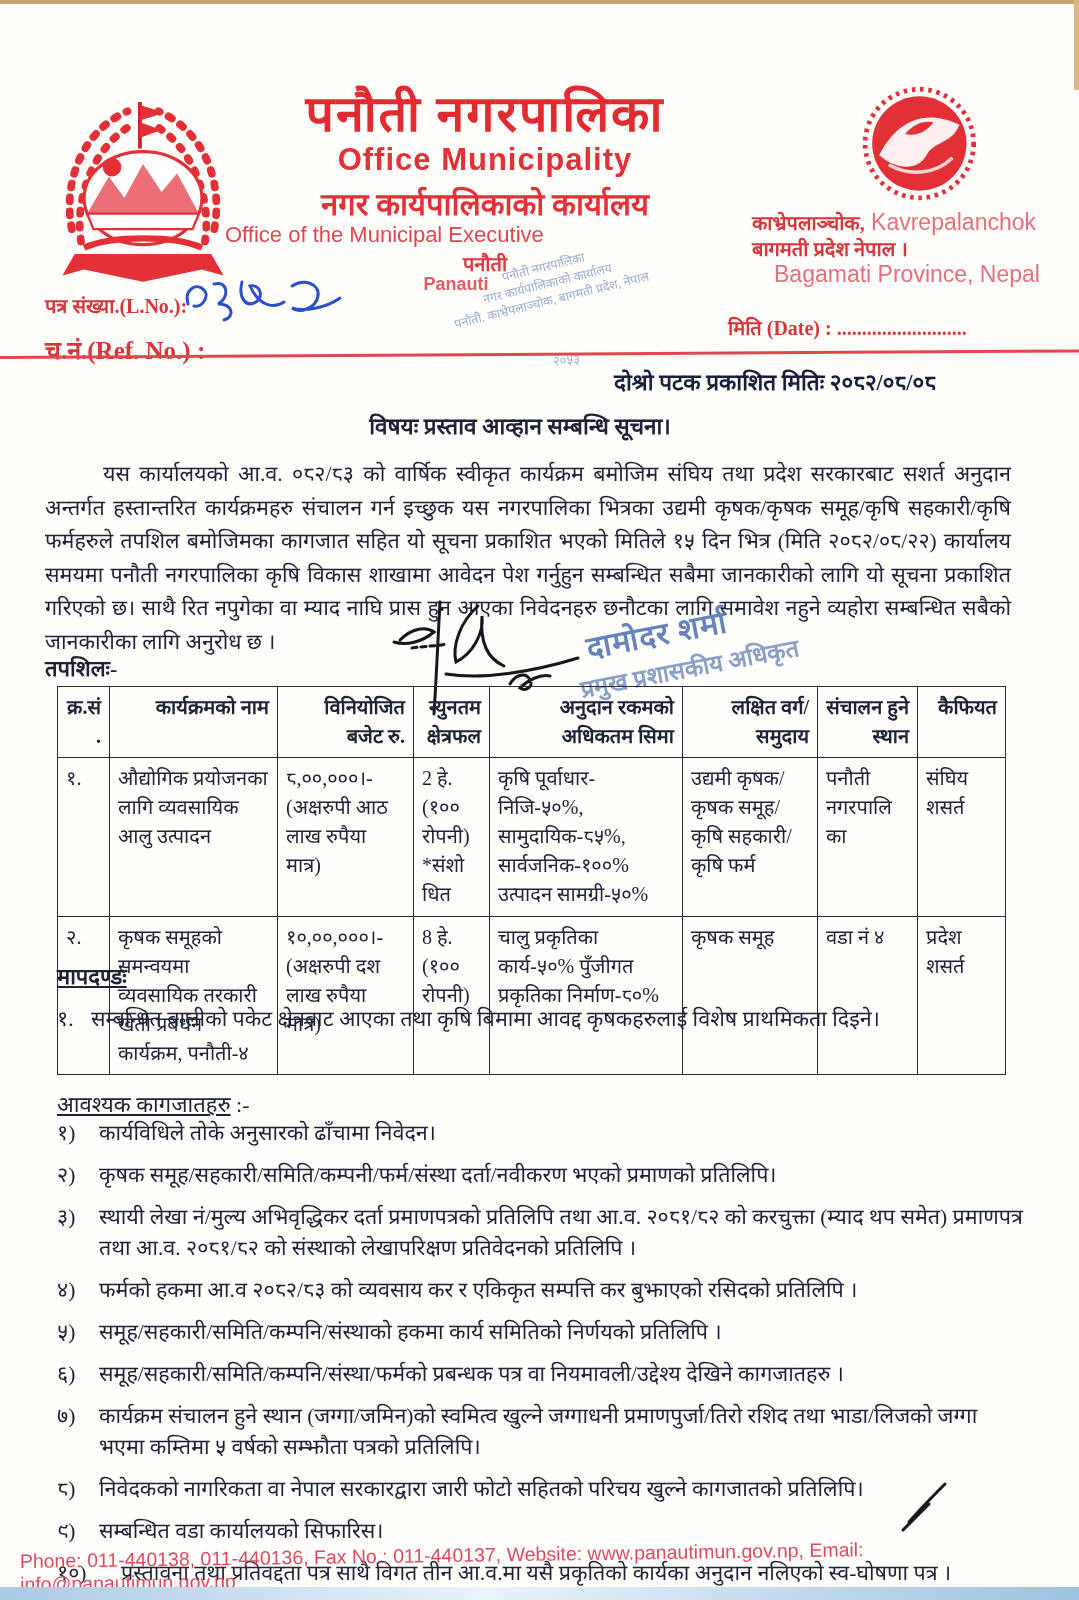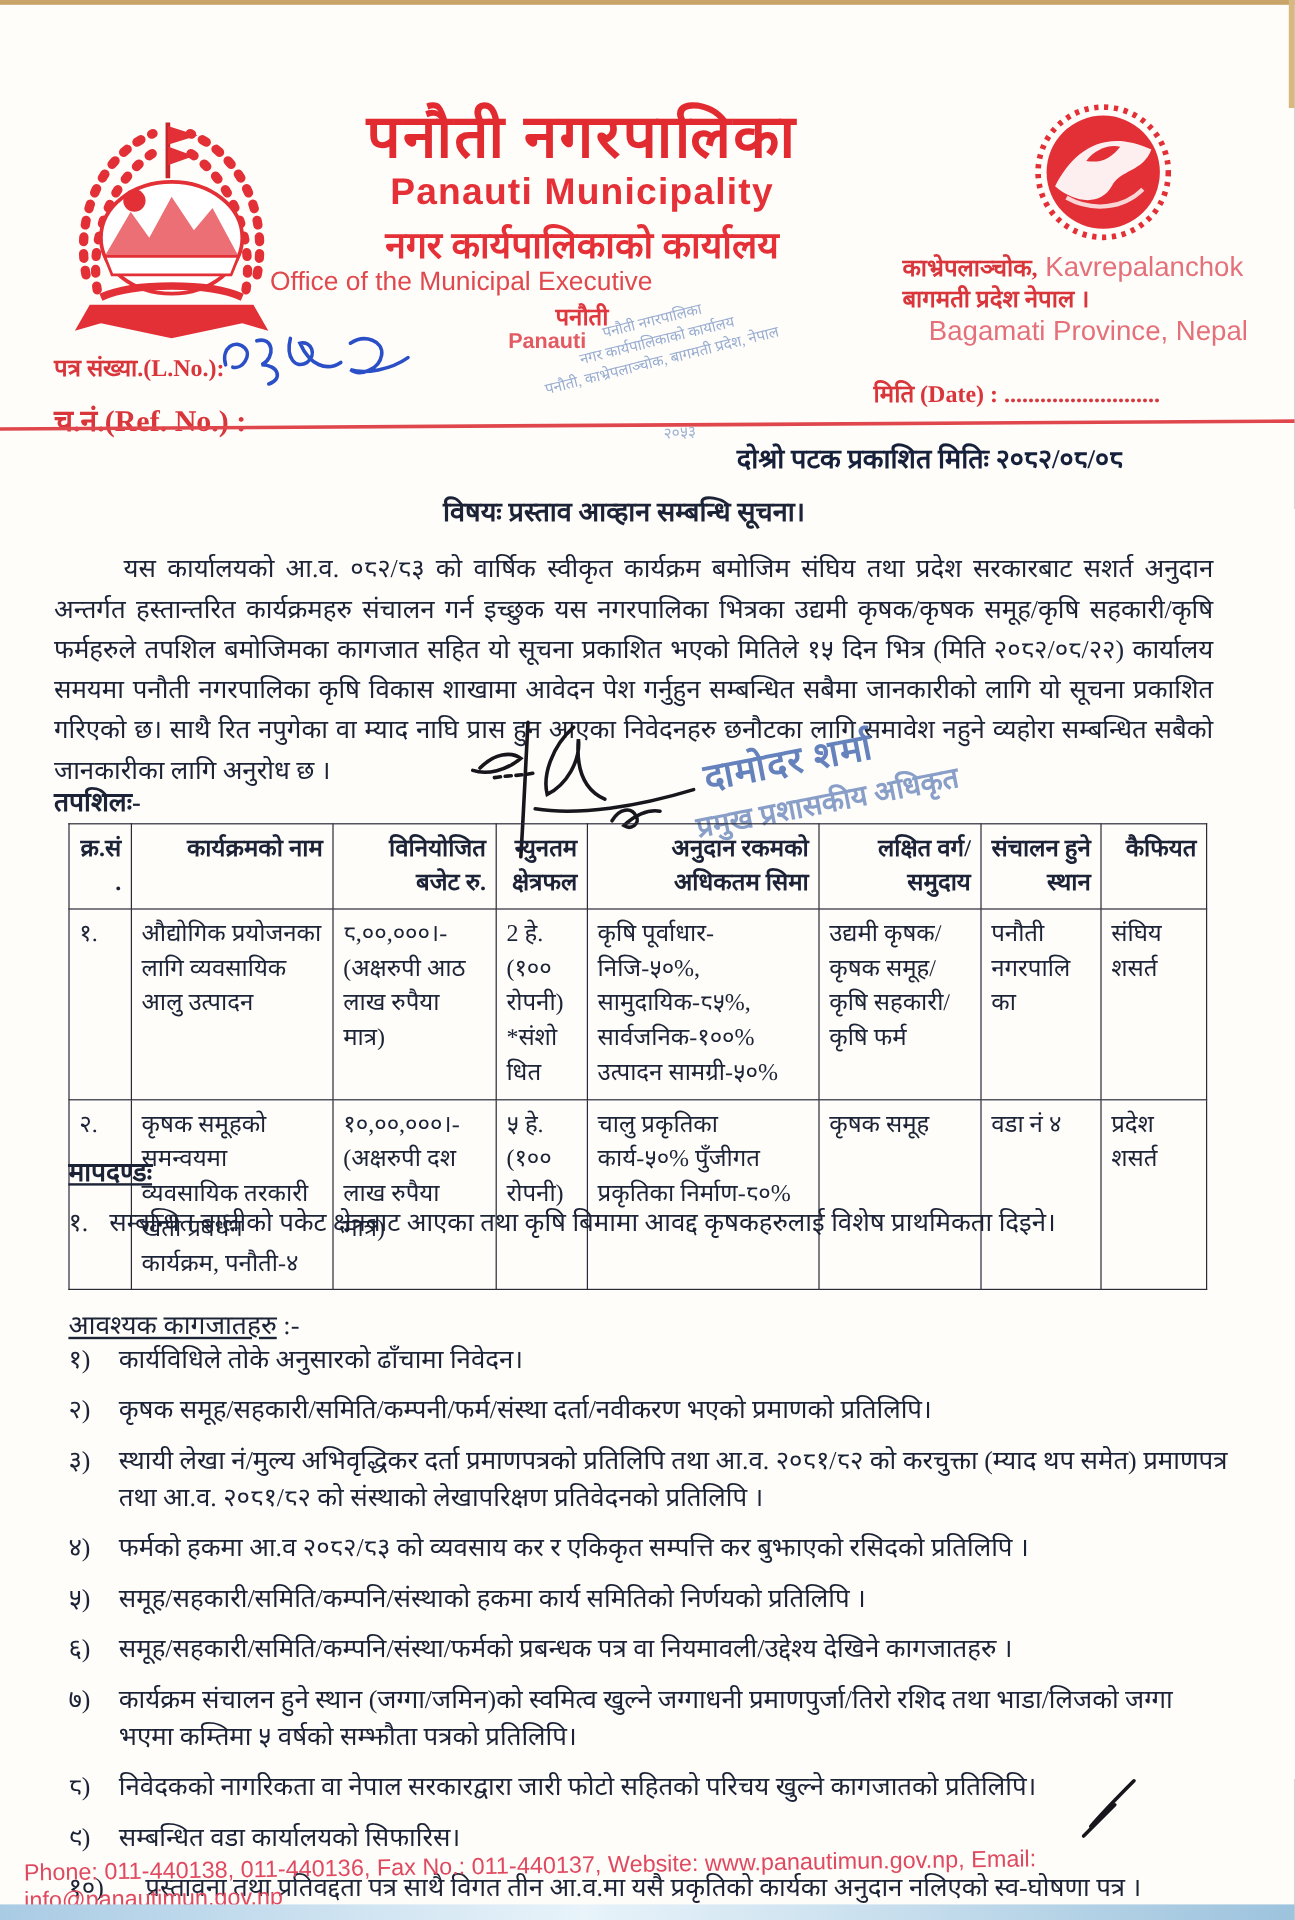--- a/index.html
+++ b/index.html
@@ -112,21 +112,21 @@
     <path d="M58,12 l16,5 -16,5 z M58,23 l14,5 -14,5 z" fill="#e23036"></path>
     <ellipse cx="60" cy="72" rx="38" ry="30" fill="#fff" stroke="#e23036" stroke-width="2"></ellipse>
     <path d="M24,82 L38,58 L48,72 L60,50 L72,68 L82,56 L96,82 Z" fill="#e8565c" opacity="0.85"></path>
     <path d="M24,82 L96,82 L92,92 L28,92 Z" fill="#fff" stroke="#e23036" stroke-width="1.5"></path>
     <circle cx="40" cy="52" r="6" fill="#e23036"></circle>
     <path d="M16,108 L104,108 L112,122 L98,118 L60,126 L22,118 L8,122 Z" fill="#e23036"></path>
     <path d="M22,104 C40,96 80,96 98,104" fill="none" stroke="#e23036" stroke-width="4"></path>
   </svg>
 
   <div class="title-np">पनौती नगरपालिका</div>
-  <div class="title-en">Panauti Municipality</div>
+  <div class="title-en">Office Municipality</div>
   <div class="office-np">नगर कार्यपालिकाको कार्यालय</div>
   <div class="office-en">Office of the Municipal Executive</div>
   <div class="place-np">पनौती</div>
   <div class="place-en">Panauti</div>
 
   <div class="center-stamp">
     <span>पनौती नगरपालिका</span><br>
     <span>नगर कार्यपालिकाको कार्यालय</span><br>
     <span>पनौती, काभ्रेपलाञ्चोक, बागमती प्रदेश, नेपाल</span>
     <span class="seal-year">२०५३</span>
@@ -212,21 +212,21 @@
         <td>2 हे. (१०० रोपनी) *संशोधित</td>
         <td>कृषि पूर्वाधार-निजि-५०%, सामुदायिक-८५%, सार्वजनिक-१००% उत्पादन सामग्री-५०%</td>
         <td>उद्यमी कृषक/ कृषक समूह/कृषि सहकारी/कृषि फर्म</td>
         <td>पनौती नगरपालिका</td>
         <td>संघिय शसर्त</td>
       </tr>
       <tr class="row2">
         <td class="rnum">२.</td>
         <td>कृषक समूहको समन्वयमा व्यवसायिक तरकारी खेती प्रबर्धन कार्यक्रम, पनौती-४</td>
         <td>१०,००,०००।- (अक्षरुपी दश लाख रुपैया मात्र)</td>
-        <td>५ हे. (१०० रोपनी)</td>
+        <td>8 हे. (१०० रोपनी)</td>
         <td>चालु प्रकृतिका कार्य-५०% पुँजीगत प्रकृतिका निर्माण-८०%</td>
         <td>कृषक समूह</td>
         <td>वडा नं ४</td>
         <td>प्रदेश शसर्त</td>
       </tr>
     </tbody>
   </table>
 
   <div class="criteria">
     <div class="head">मापदण्डः</div>

